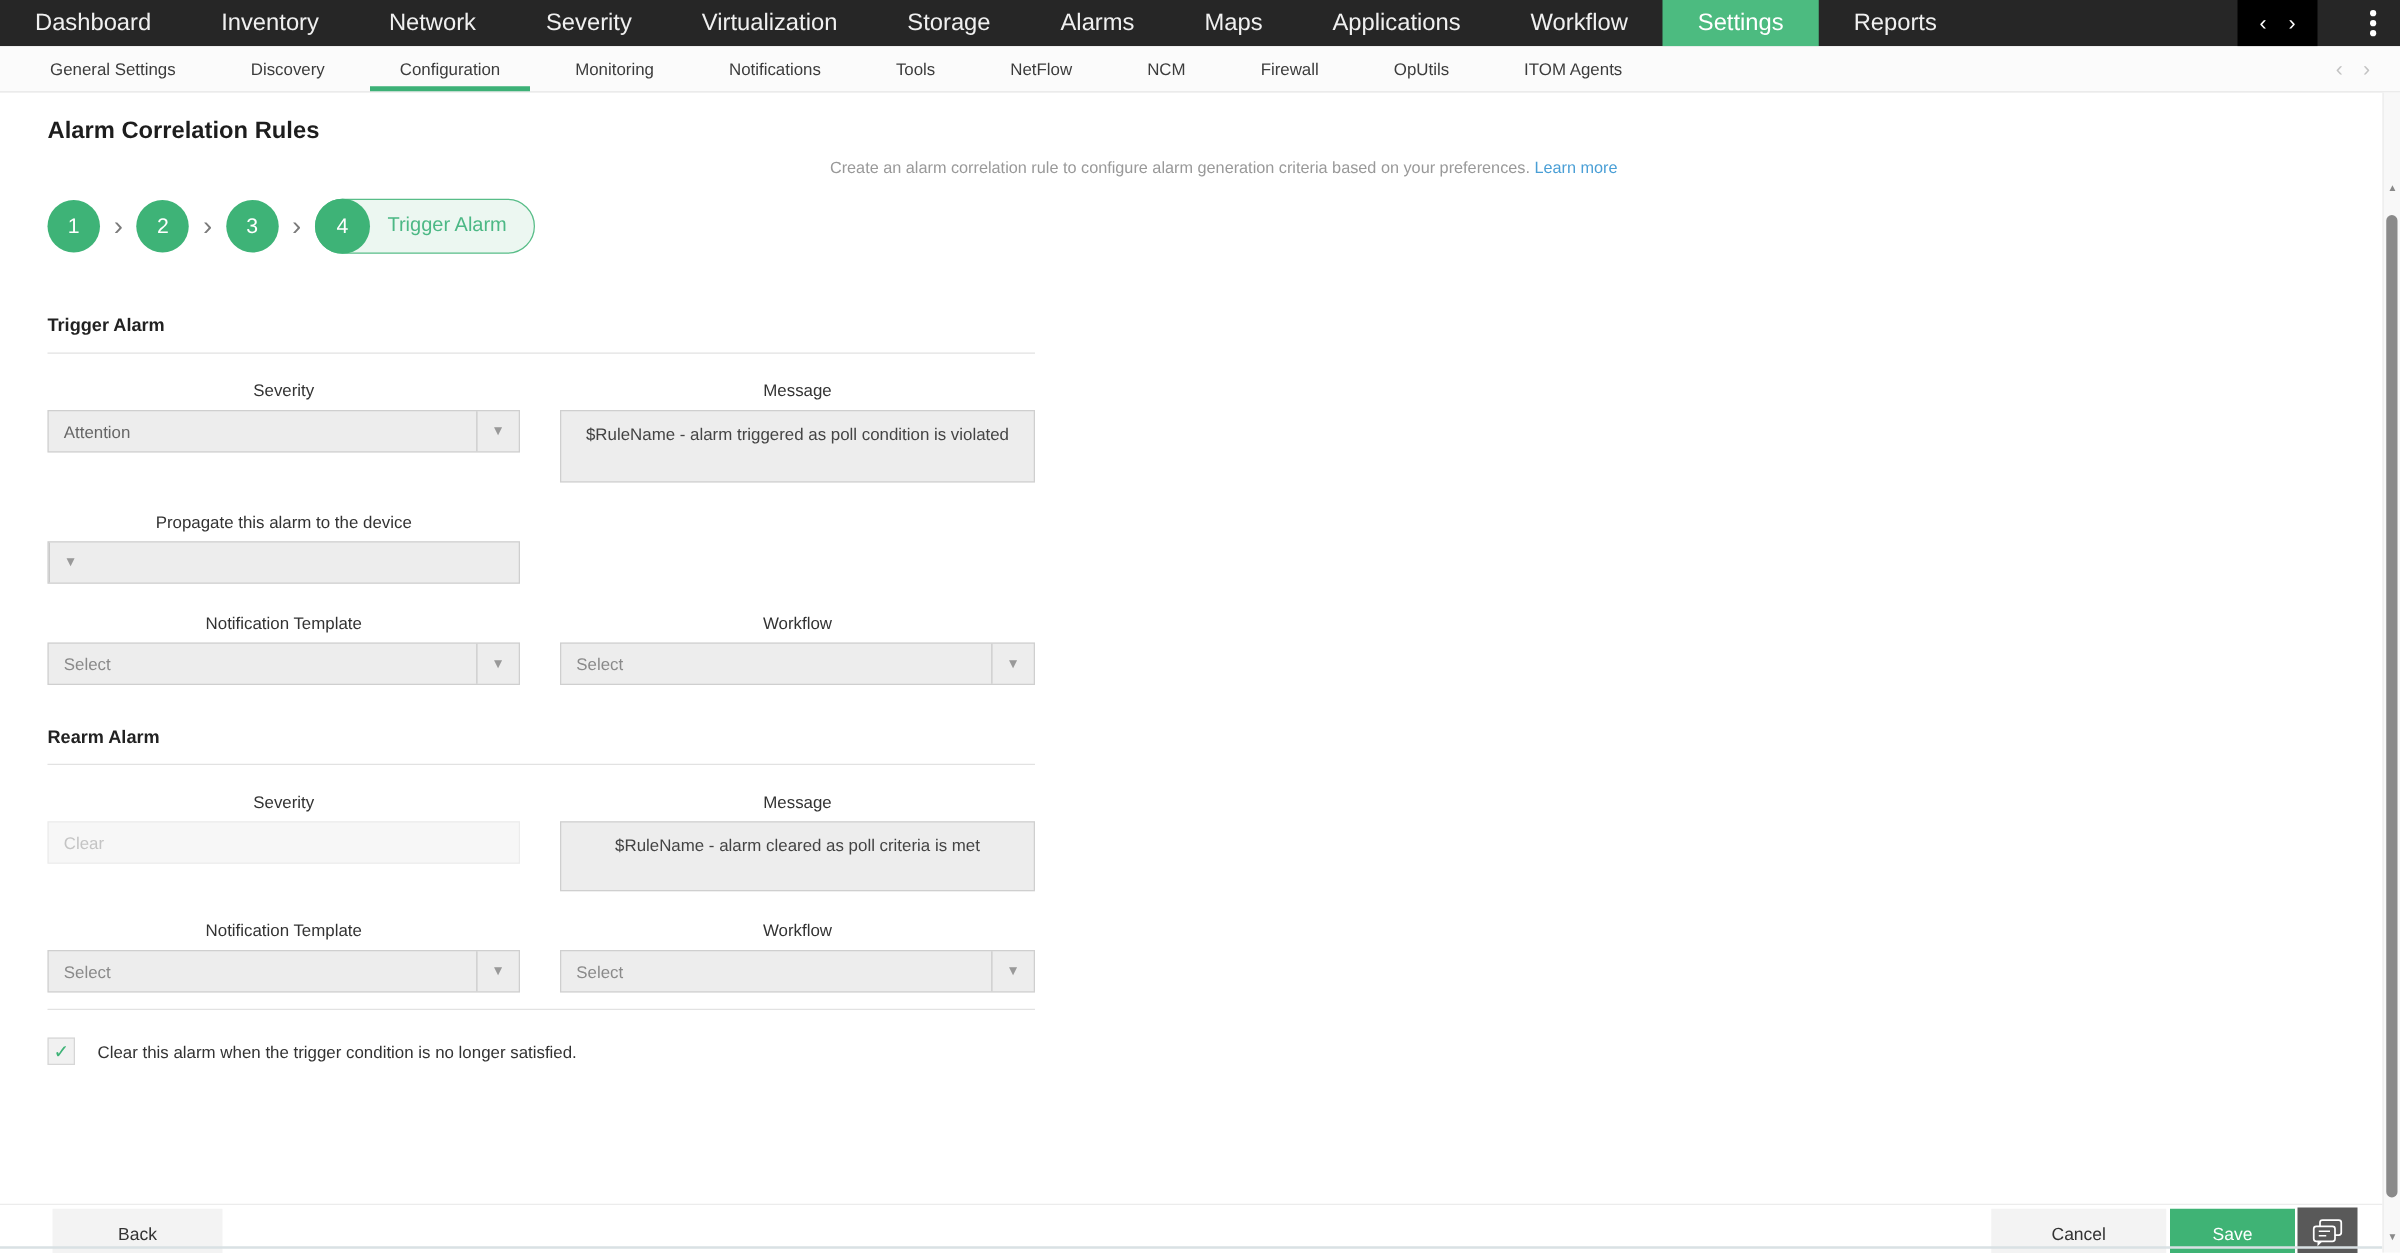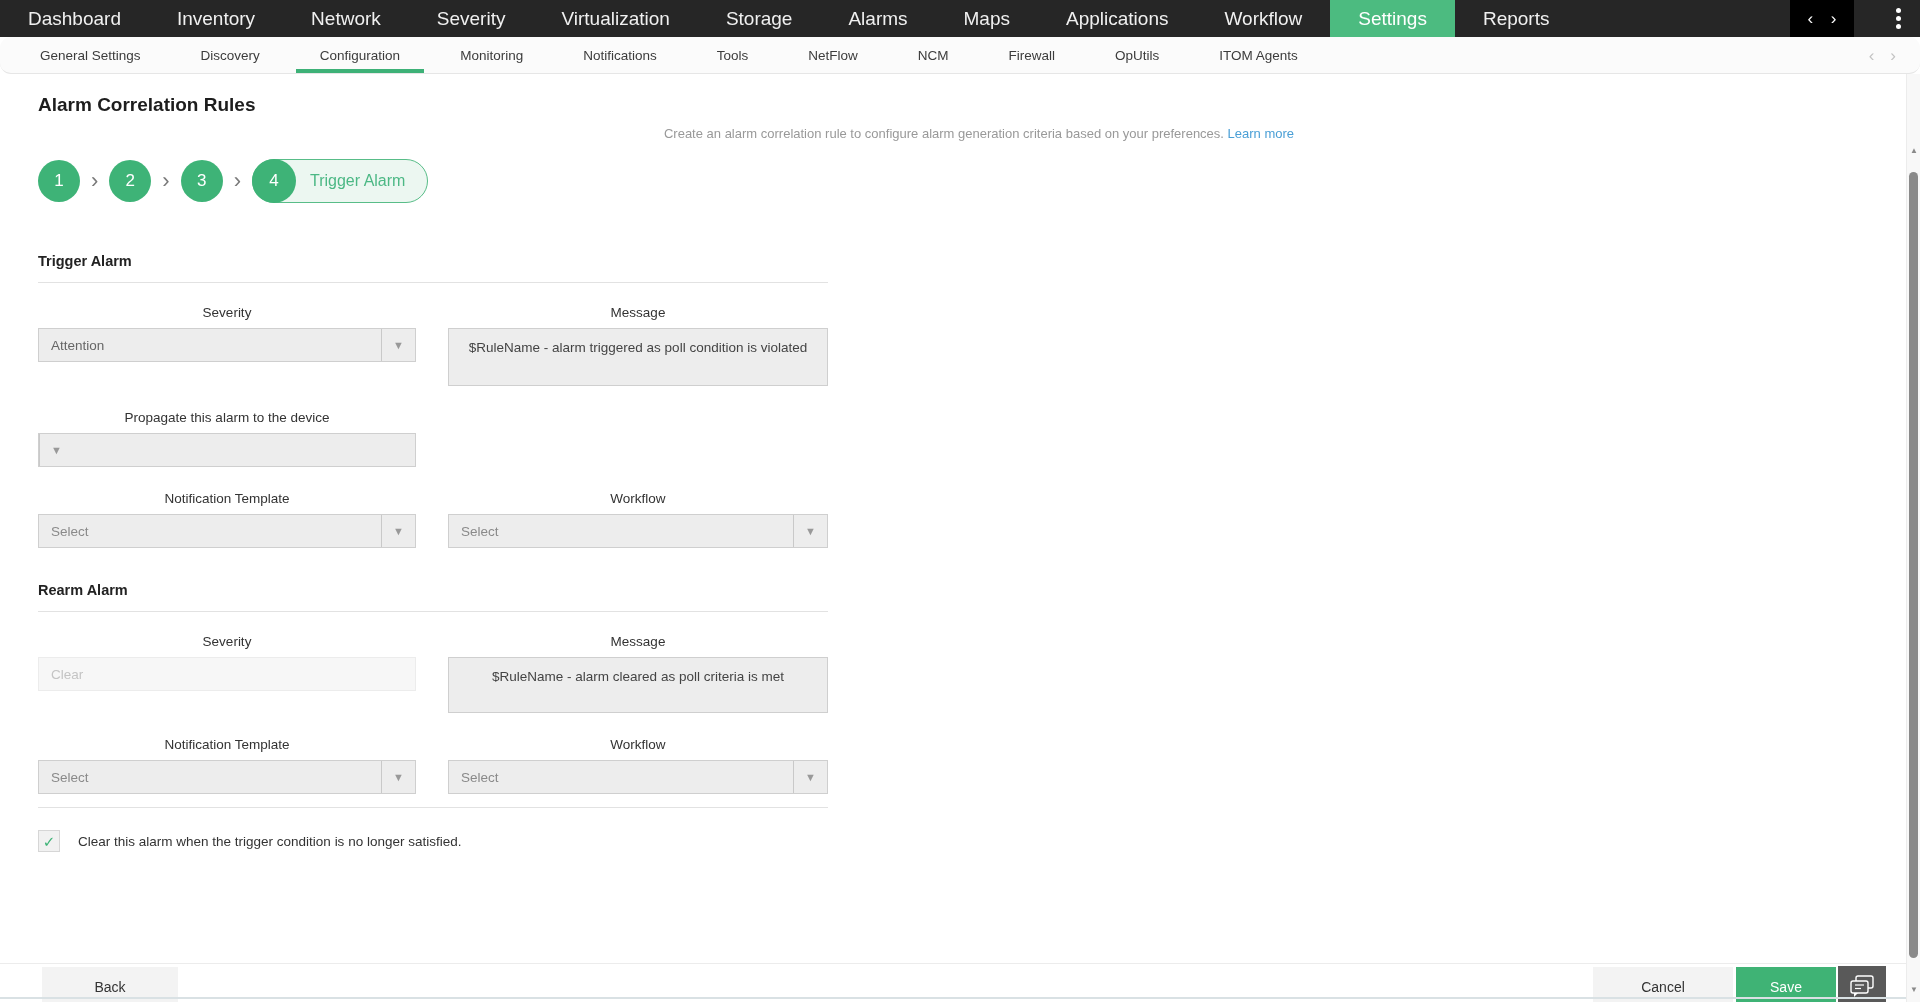--- a/index.html
+++ b/index.html
@@ -13,21 +13,21 @@
   .topnav-item.active { background:#4cbb80; color:#fff; }
   .nav-arrows { position:absolute; right:66px; top:0; height:37px; width:64px; background:#000;
     display:flex; align-items:center; justify-content:space-evenly; }
   .nav-arrows span { color:#fff; font-size:17px; line-height:1; cursor:pointer; }
   .kebab { position:absolute; right:8px; top:0; height:37px; width:28px; display:flex;
     flex-direction:column; align-items:center; justify-content:center; gap:3px; cursor:pointer; }
   .kebab .dot { width:5px; height:5px; border-radius:50%; background:#fff; }
 
   
   .subnav { position:relative; height:37px; background:#fbfbfb; border-bottom:1px solid #e6e6e6;
-    display:flex; align-items:stretch; padding-left:10px;border-radius:11px; }
+    display:flex; align-items:stretch; padding-left:10px; }
   .subnav-tab { display:flex; align-items:center; padding:0 30px; font-size:13.5px; color:#3c3c3c;
     cursor:pointer; position:relative; white-space:nowrap; }
   .subnav-tab.active::after { content:""; position:absolute; left:6px; right:6px; bottom:0;
     height:4px; background:#3db177; }
   .subnav-arrows { position:absolute; right:24px; top:0; height:37px; display:flex;
     align-items:center; gap:16px; }
   .subnav-arrows span { color:#c3c3c3; font-size:17px; cursor:pointer; }
 
   
   .content { padding:20px 0 0 38px; }

